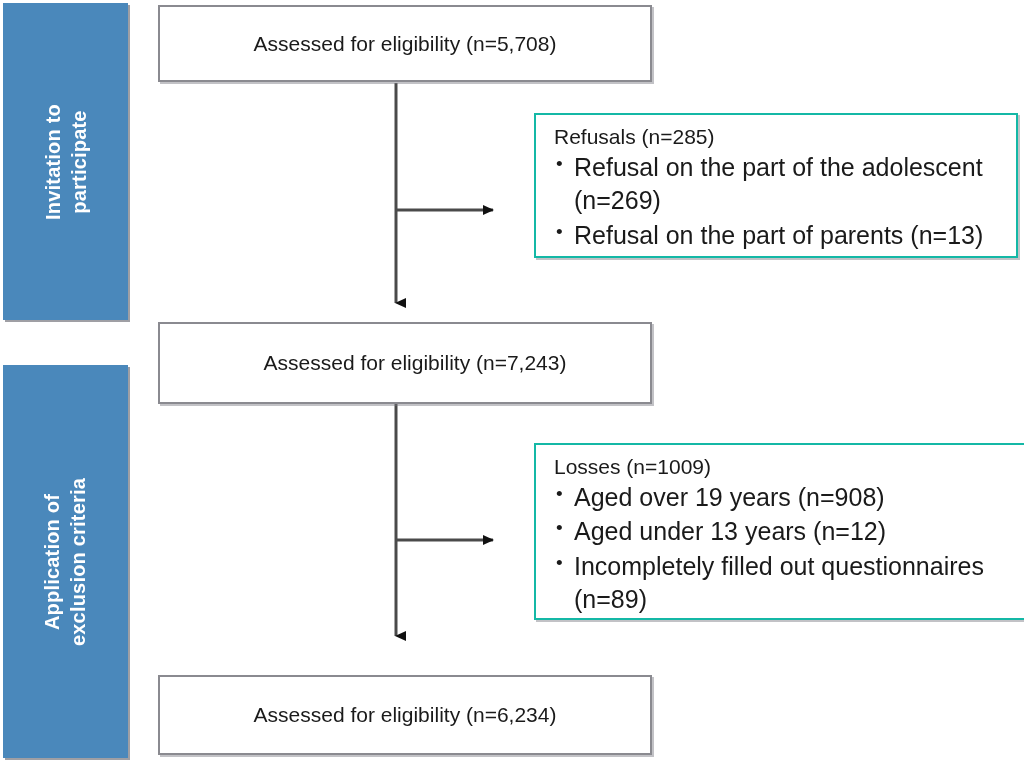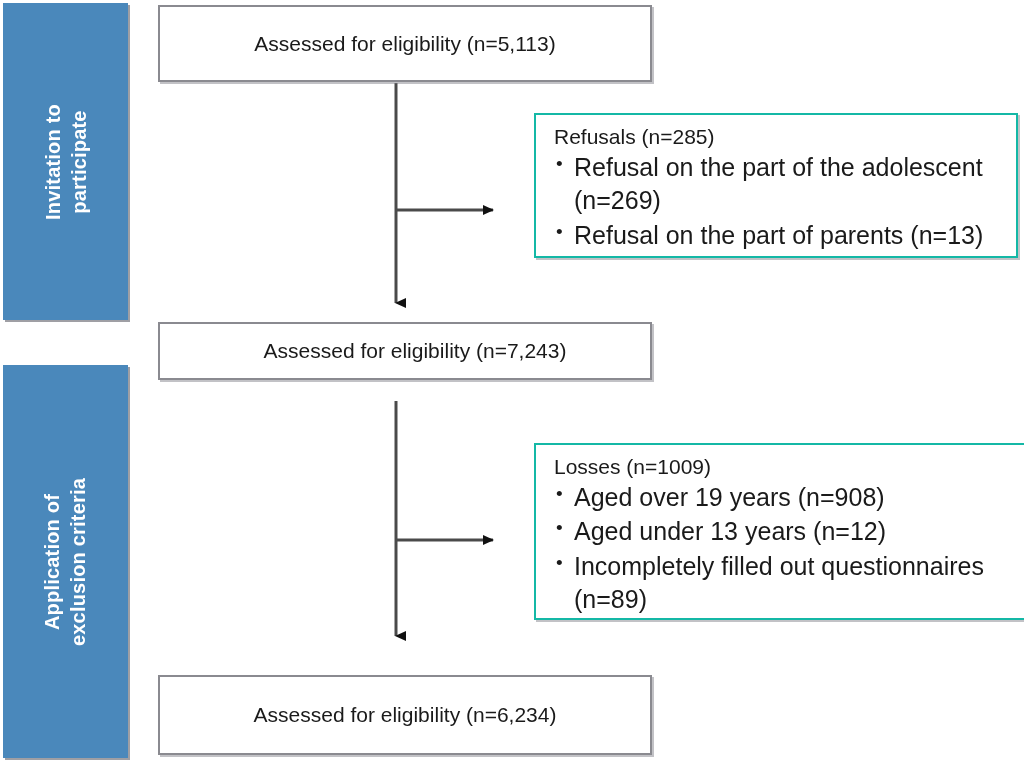--- a/index.html
+++ b/index.html
@@ -66,21 +66,21 @@
     justify-content: center;
   }
   .flow-box-text {
     font-size: 21px;
     color: #1a1a1a;
     text-align: center;
     white-space: nowrap;
   }
 
   #box-assessed-1 { left: 158px; top: 5px;   width: 494px; height: 77px; }
-  #box-assessed-2 { left: 158px; top: 322px; width: 494px; height: 58px; padding-left: 20px; }
+  #box-assessed-2 { left: 158px; top: 322px; width: 494px; height: 82px; padding-left: 20px; }
   #box-assessed-3 { left: 158px; top: 675px; width: 494px; height: 80px; }
 
   
   .side-box {
     position: absolute;
     background: #ffffff;
     border: 2px solid #14b8a6;
     box-sizing: border-box;
     box-shadow: 2px 2px 0 rgba(120,120,128,0.45);
     padding: 10px 14px 8px 18px;
@@ -166,21 +166,21 @@
   </div>
 
   <div class="stage-band" id="band-exclusion">
     <div class="stage-band-inner">
       <span class="stage-line">Application of</span>
       <span class="stage-line">exclusion criteria</span>
     </div>
   </div>
 
   <div class="flow-box" id="box-assessed-1">
-    <span class="flow-box-text">Assessed for eligibility (n=5,113)</span>
+    <span class="flow-box-text">Assessed for eligibility (n=5,708)</span>
   </div>
 
   <div class="flow-box" id="box-assessed-2">
     <span class="flow-box-text">Assessed for eligibility (n=7,243)</span>
   </div>
 
   <div class="flow-box" id="box-assessed-3">
     <span class="flow-box-text">Assessed for eligibility (n=6,234)</span>
   </div>
 

